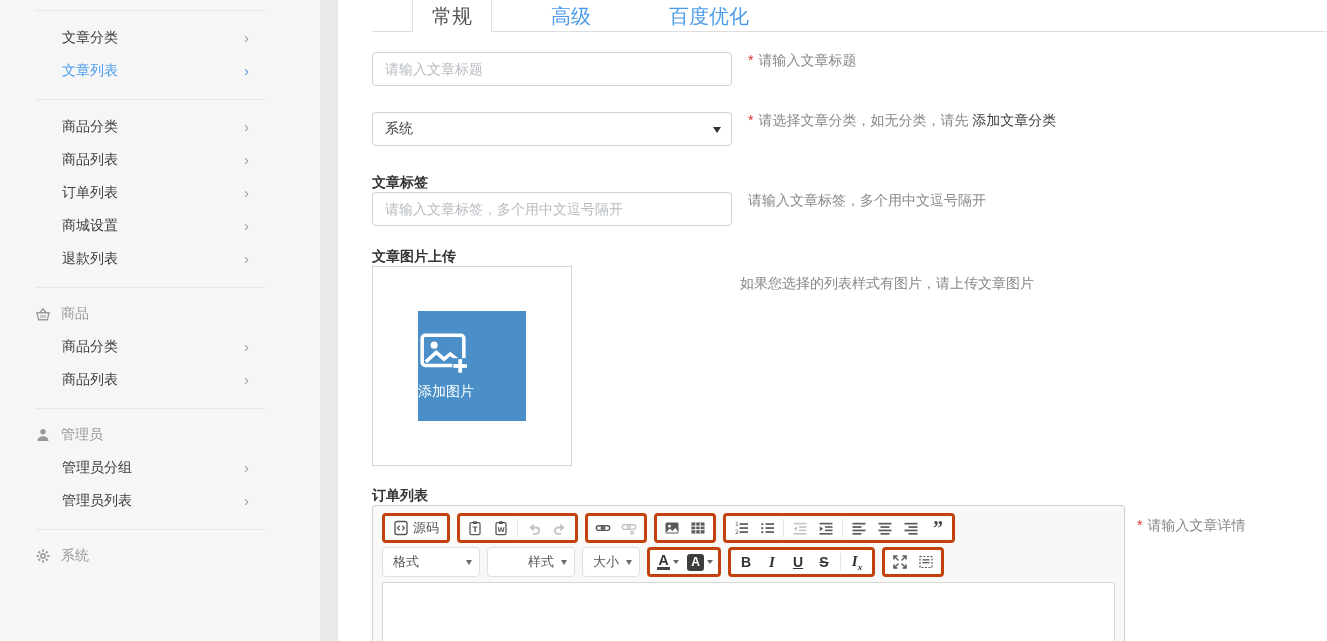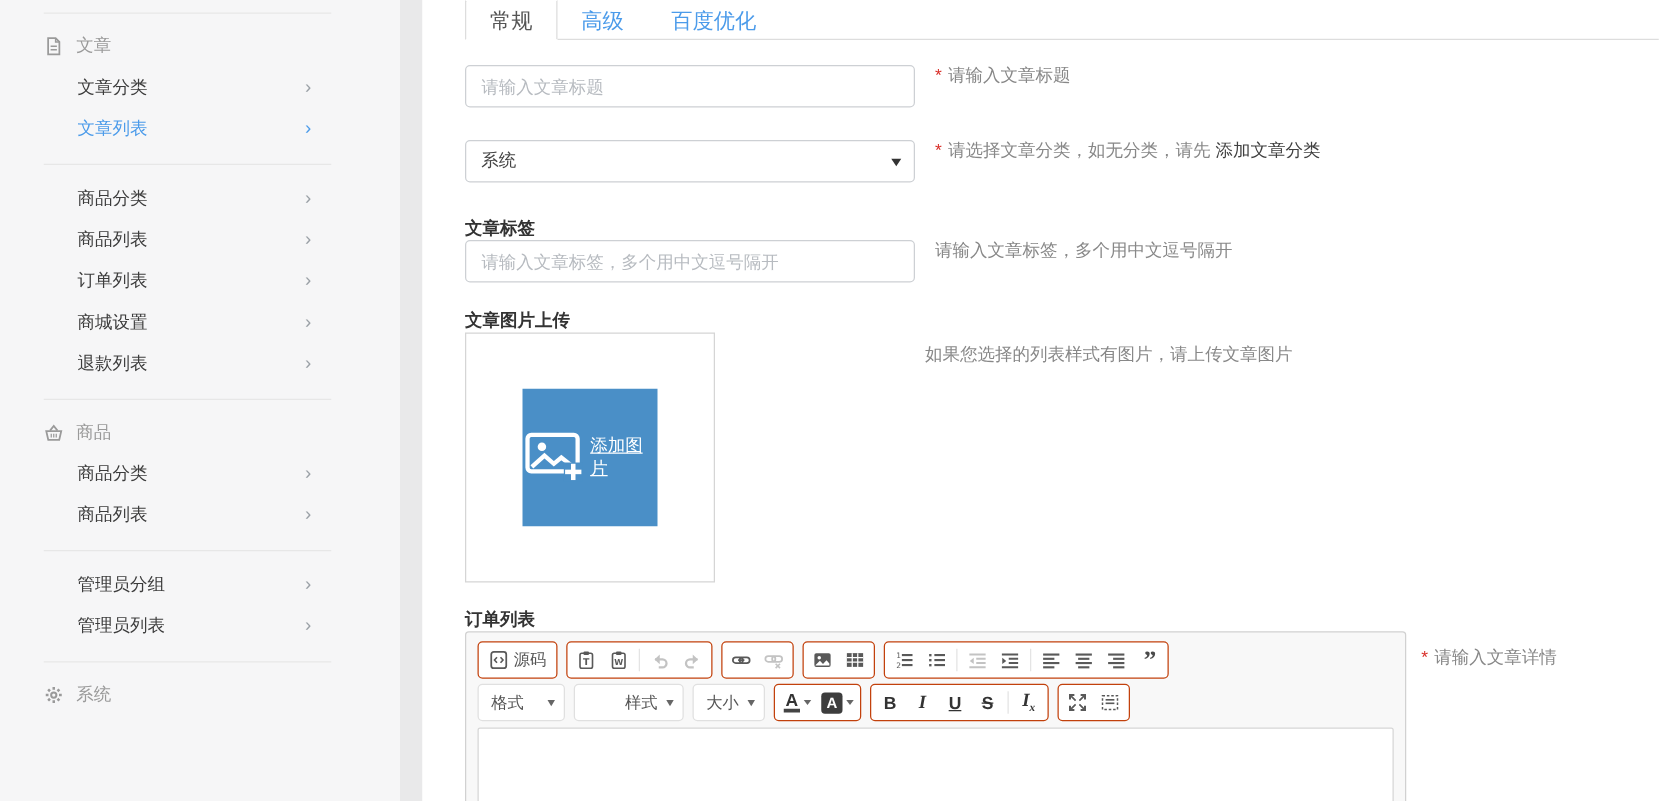--- a/index.html
+++ b/index.html
@@ -13,21 +13,21 @@
   .side-header { display:flex; align-items:center; height:32px; color:#9a9a9a; cursor:pointer; }
   .side-header .sicon { width:16px; height:16px; margin-right:10px; display:inline-flex; }
   .side-item { display:flex; align-items:center; height:33px; padding-left:27px; color:#3c3c3c; cursor:pointer; }
   .side-item .chev { margin-left:auto; padding-right:16px; color:#9aa0a6; font-size:15px; }
   .side-item.active { color:#4b9bea; }
   .side-item.active .chev { color:#4b9bea; }
 
   
   .main { position:absolute; left:338px; top:0; width:989px; height:641px; background:#fff; }
   .tabbar { margin-left:34px; height:32px; border-bottom:1px solid #ddd; display:flex; align-items:stretch; }
-  .tab { padding:0 19px; display:flex; align-items:center; font-size:17px; color:#4b9bea; cursor:pointer; margin-bottom:-1px; }
+  .tab { padding:0 19px; display:flex; align-items:center; font-size:20px; color:#4b9bea; cursor:pointer; margin-bottom:-1px;margin-left:40px; }
   .tab.active { color:#555; background:#fff; border:1px solid #ddd; border-top-color:#fff; border-bottom:1px solid #fff; }
 
   .form { padding-left:34px; }
   .frow { margin-top:0; }
   .flabel { font-weight:bold; color:#333; height:20px; line-height:20px; }
   .cline { display:flex; align-items:flex-start; }
   .cline.top { align-items:flex-start; }
   .tinput { width:360px; height:34px; border:1px solid #cdd0d4; border-radius:4px; padding:0 12px;
             font-size:14px; color:#444; font-family:inherit; background:#fff; outline:none; }
   .tinput::placeholder { color:#b7bbc0; }
@@ -35,29 +35,29 @@
   .req { color:#d9302a; margin-right:5px; }
   .hlink { color:#404040; cursor:pointer; }
 
   .fselect { position:relative; width:360px; height:34px; border:1px solid #cdd0d4; border-radius:4px;
              background:#fff; display:flex; align-items:center; padding:0 12px; cursor:pointer; }
   .fselect .caret { position:absolute; right:10px; top:14px; width:0; height:0;
                     border-left:4px solid transparent; border-right:4px solid transparent; border-top:6px solid #333; }
 
   .upload-box { width:200px; height:200px; border:1px solid #d5d5d5; background:#fff;
                 display:flex; align-items:center; justify-content:center; cursor:pointer; }
-  .upload-btn { width:108px; height:110px; background:#4a8fc7; color:#fff; display:flex; flex-direction:row;
-                align-items:center; justify-content:center; gap:6px; cursor:pointer;text-decoration:underline; }
+  .upload-btn { width:108px; height:110px; background:#4a8fc7; color:#fff; display:flex; flex-direction:column;
+                align-items:flex-start; justify-content:center; gap:6px; cursor:pointer; }
   .upload-btn span { font-size:14px; }
 
   
   .editor { width:753px; height:150px; border:1px solid #d1d1d1; border-radius:3px; background:#f8f8f8; padding:7px 9px; }
   .tb-row { display:flex; align-items:center; gap:7px; }
   .tb-row + .tb-row { margin-top:4px; }
-  .tb-group { display:flex; align-items:center; background:#fff; border:1px solid #c2410c; border-radius:4px; padding:1px 2px; height:30px; }
+  .tb-group { display:flex; align-items:center; background:#fff; border:3px solid #c2410c; border-radius:4px; padding:1px 2px; height:30px; }
   .tb-btn { min-width:26px; height:26px; display:flex; align-items:center; justify-content:center;
             border-radius:3px; cursor:pointer; color:#595959; }
   .tb-btn.labeled { padding:0 6px; gap:4px; font-size:13px; color:#555; }
   .tb-btn.disabled { color:#c3c3c3; cursor:default; }
   .tb-sep { width:1px; height:18px; background:#e4e4e4; margin:0 3px; }
   .tb-combo { display:flex; align-items:center; background:#fff; border:1px solid #e0e0e0; border-radius:4px;
               height:30px; padding:0 0 0 10px; cursor:pointer; color:#555; font-size:13px; }
   .tb-combo .ctext { flex:1; }
   .tb-combo .ccaret { width:20px; height:100%; display:flex; align-items:center; justify-content:center; }
   .tb-combo .ccaret:before { content:""; width:0; height:0; border-left:3.5px solid transparent;
@@ -76,30 +76,20 @@
   .ed-content { margin-top:5px; height:78px; background:#fff; border:1px solid #d6d6d6; border-radius:2px; cursor:text; }
 
   svg { display:block; }
 </style>
 </head>
 <body>
 
 <div class="sidebar">
 
   <div class="side-section">
-    <div class="side-header">
-      <span class="sicon">
-        <svg viewBox="0 0 16 16" width="16" height="16">
-            <path d="M3.5 1.5h6l3 3v10h-9z" fill="none" stroke="#9a9a9a" stroke-width="1.4"></path>
-            <path d="M9.5 1.5v3h3" fill="none" stroke="#9a9a9a" stroke-width="1.2"></path>
-            <path d="M5.5 8h5M5.5 10.8h5" stroke="#9a9a9a" stroke-width="1.2"></path>
-          </svg>
-      </span>
-      <span>文章</span>
-    </div>
     <div class="side-item">
       <span>文章分类</span>
       <span class="chev">›</span>
     </div>
     <div class="side-item active">
       <span>文章列表</span>
       <span class="chev">›</span>
     </div>
   </div>
 
@@ -141,20 +131,29 @@
       <span>商品分类</span>
       <span class="chev">›</span>
     </div>
     <div class="side-item">
       <span>商品列表</span>
       <span class="chev">›</span>
     </div>
   </div>
 
   <div class="side-section">
+    <div class="side-header">
+      <span class="sicon">
+        <svg viewBox="0 0 16 16" width="16" height="16">
+            <circle cx="8" cy="4.8" r="2.7" fill="#9a9a9a"></circle>
+            <path d="M2.5 14c0-3.1 2.5-4.7 5.5-4.7s5.5 1.6 5.5 4.7z" fill="#9a9a9a"></path>
+          </svg>
+      </span>
+      <span>管理员</span>
+    </div>
     <div class="side-item">
       <span>管理员分组</span>
       <span class="chev">›</span>
     </div>
     <div class="side-item">
       <span>管理员列表</span>
       <span class="chev">›</span>
     </div>
   </div>
 
@@ -377,21 +376,21 @@
                     <rect x="5.5" y="13" width="9" height="1.7" fill="#595959"></rect>
                   </svg>
               </div>
               <div class="tb-btn">
                 <span class="quote-glyph">”</span>
               </div>
             </div>
           </div>
 
           <div class="tb-row">
-            <div class="tb-combo" style="width:70px;">
+            <div class="tb-combo" style="width:98px;">
               <span class="ctext">格式</span>
               <span class="ccaret"></span>
             </div>
             <div class="tb-combo" style="width:88px;text-align:right;">
               <span class="ctext">样式</span>
               <span class="ccaret"></span>
             </div>
             <div class="tb-combo" style="width:58px;">
               <span class="ctext">大小</span>
               <span class="ccaret"></span>

